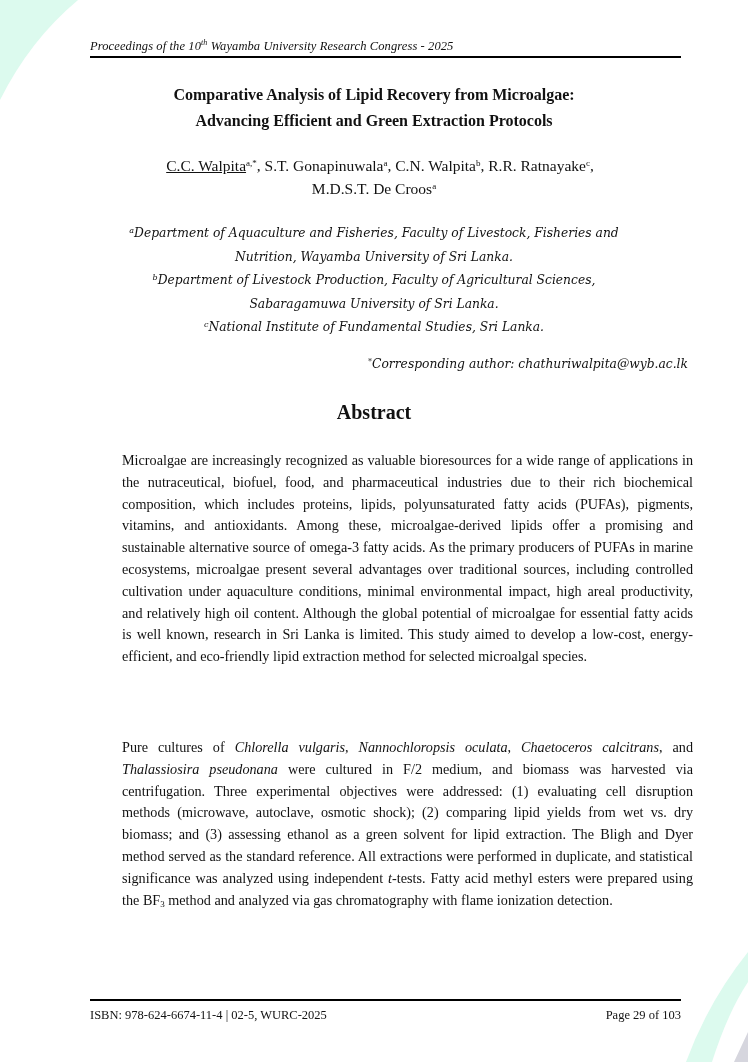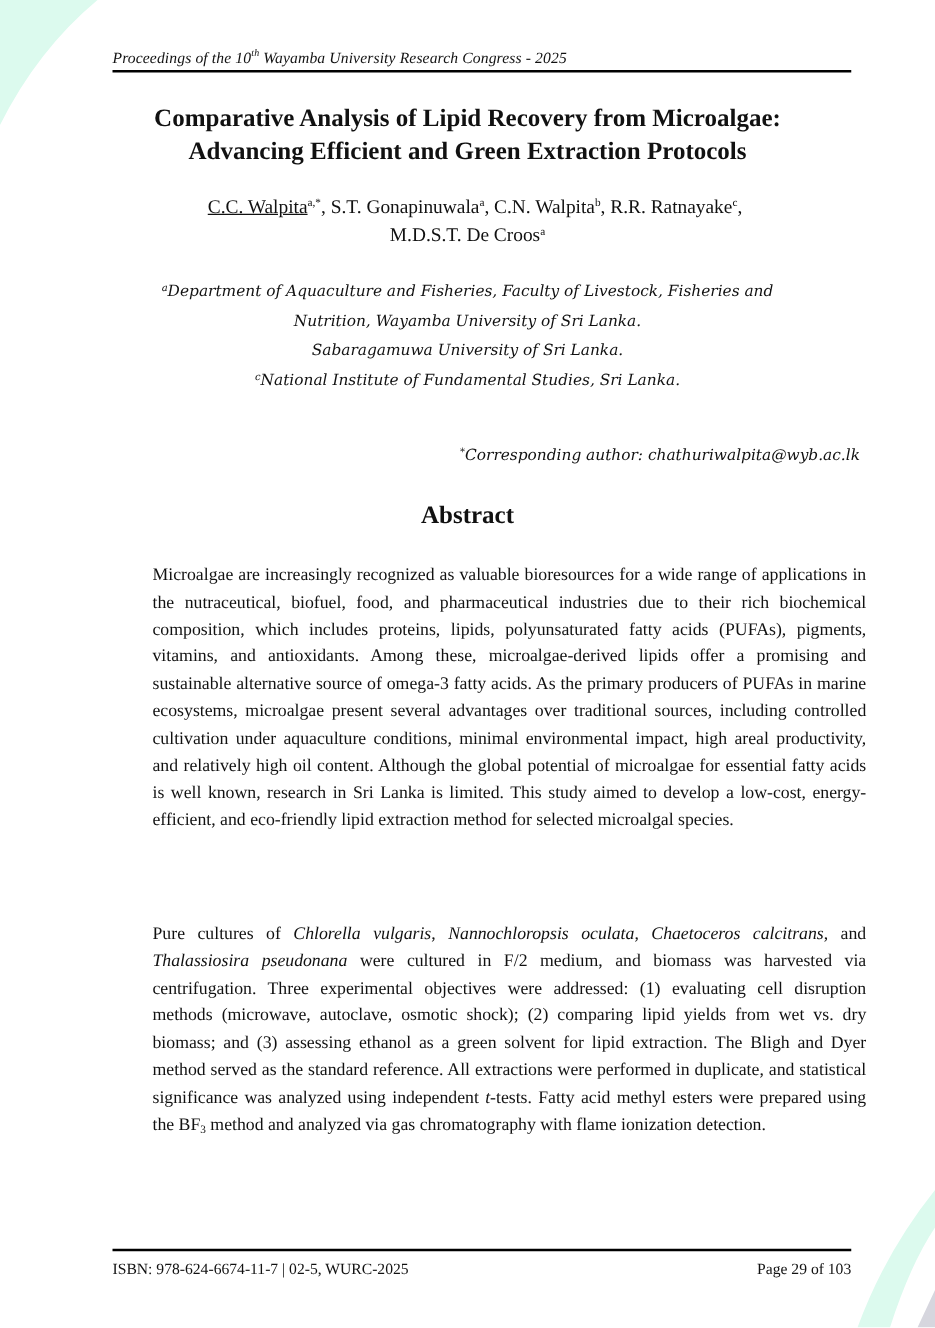--- a/index.html
+++ b/index.html
@@ -14,21 +14,21 @@
   .header {
     position: absolute; left: 90px; top: 38px; width: 590px;
     font-family: "Liberation Serif", serif; font-style: italic; font-size: 12.5px;
     letter-spacing: 0.1px;
   }
   .header sup { font-size: 8px; }
   .header-rule { position: absolute; left: 90px; top: 56px; width: 591px; height: 2px; background: #000; }
   .title {
     position: absolute; left: 60px; width: 628px; top: 82px;
     text-align: center; font-family: "Liberation Serif", serif; font-weight: bold;
-    font-size: 20px; line-height: 26px;
+    font-size: 16px; line-height: 26px;
   }
   .authors {
     position: absolute; left: 60px; width: 628px; top: 154px; text-align: center;
     font-family: "Liberation Serif", serif; font-size: 15.5px; line-height: 23px;
   }
   .authors sup { font-size: 9px; vertical-align: 5px; line-height: 0; }
   .authors .u { text-decoration: underline; margin-left: 12px; }
   .affils {
     position: absolute; left: 60px; width: 628px; top: 222px; text-align: center;
     font-family: "DejaVu Serif", serif; font-style: italic; font-size: 12.3px; line-height: 23.5px;
@@ -83,27 +83,28 @@
 </div>
 
 <div class="authors">
   <div><span class="u">C.C. Walpita</span><sup>a,*</sup>, <span>S.T. Gonapinuwala</span><sup>a</sup>, <span>C.N. Walpita</span><sup>b</sup>, <span>R.R. Ratnayake</span><sup>c</sup>,</div>
   <div><span>M.D.S.T. De Croos</span><sup>a</sup></div>
 </div>
 
 <div class="affils">
   <div><sup>a</sup><span>Department of Aquaculture and Fisheries, Faculty of Livestock, Fisheries and</span></div>
   <div>Nutrition, Wayamba University of Sri Lanka.</div>
+  <div><sup>b</sup><span>Department of Livestock Production, Faculty of Agricultural Sciences,</span></div>
   <div>Sabaragamuwa University of Sri Lanka.</div>
   <div><sup>c</sup><span>National Institute of Fundamental Studies, Sri Lanka.</span></div>
 </div>
 
 <div class="corr"><sup>*</sup><span>Corresponding author: chathuriwalpita@wyb.ac.lk</span></div>
 
 <div class="abstract-h">Abstract</div>
 
 <div class="para p1">Microalgae are increasingly recognized as valuable bioresources for a wide range of applications in the nutraceutical, biofuel, food, and pharmaceutical industries due to their rich biochemical composition, which includes proteins, lipids, polyunsaturated fatty acids (PUFAs), pigments, vitamins, and antioxidants. Among these, microalgae-derived lipids offer a promising and sustainable alternative source of omega-3 fatty acids. As the primary producers of PUFAs in marine ecosystems, microalgae present several advantages over traditional sources, including controlled cultivation under aquaculture conditions, minimal environmental impact, high areal productivity, and relatively high oil content. Although the global potential of microalgae for essential fatty acids is well known, research in Sri Lanka is limited. This study aimed to develop a low-cost, energy-efficient, and eco-friendly lipid extraction method for selected microalgal species.</div>
 
 <div class="para p2"><span>Pure cultures of </span><i>Chlorella vulgaris</i><span>, </span><i>Nannochloropsis oculata</i><span>, </span><i>Chaetoceros calcitrans</i><span>, and </span><i>Thalassiosira pseudonana</i><span> were cultured in F/2 medium, and biomass was harvested via centrifugation. Three experimental objectives were addressed: (1) evaluating cell disruption methods (microwave, autoclave, osmotic shock); (2) comparing lipid yields from wet vs. dry biomass; and (3) assessing ethanol as a green solvent for lipid extraction. The Bligh and Dyer method served as the standard reference. All extractions were performed in duplicate, and statistical significance was analyzed using independent </span><i>t</i><span>-tests. Fatty acid methyl esters were prepared using the BF</span><sub>3</sub><span> method and analyzed via gas chromatography with flame ionization detection.</span></div>
 
 <div class="footer-rule"></div>
-<div class="footer-left">ISBN: 978-624-6674-11-7 | 02-5, WURC-2025</div>
+<div class="footer-left">ISBN: 978-624-6674-11-4 | 02-5, WURC-2025</div>
 <div class="footer-right">Page 29 of 103</div>
 
 </body></html>

